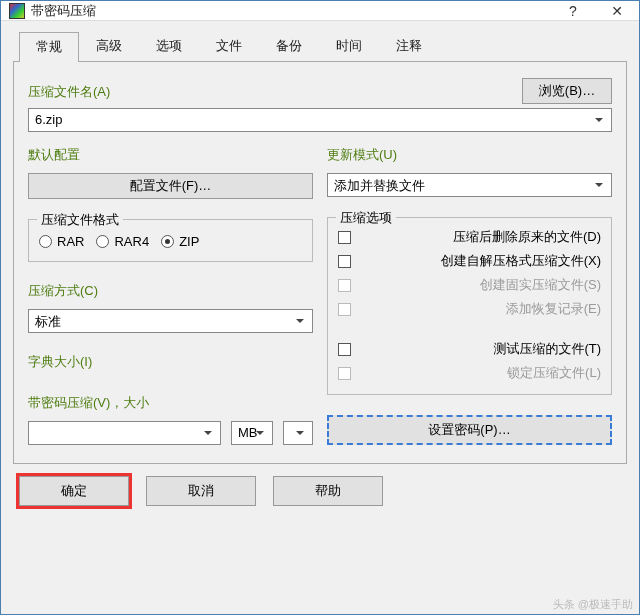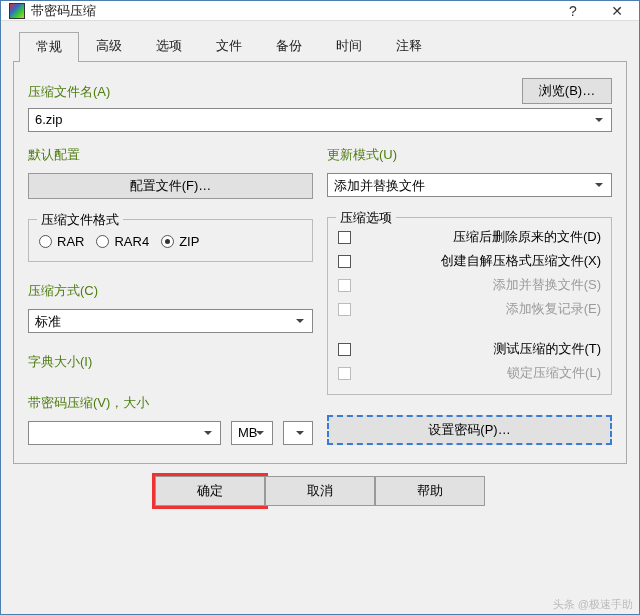--- a/index.html
+++ b/index.html
@@ -29,21 +29,21 @@
 .radio .r { width: 13px; height: 13px; border: 1px solid #555; border-radius: 50%; background: #fff; position: relative; }
 .radio.sel .r::after { content: ""; position: absolute; inset: 3px; background: #333; border-radius: 50%; }
 .check .c { width: 13px; height: 13px; border: 1px solid #555; background: #fff; }
 .check.disabled { color: #9a9a9a; }
 .check.disabled .c { border-color: #bbb; }
 .split-row { display: flex; gap: 10px; }
 .split-row .select.a { flex: 1; }
 .split-row .select.b { width: 42px; }
 .split-row .select.c { width: 26px; }
 .pw-btn { border: 2px dashed #3a7bd5; background: #e1e1e1; width: 100%; padding: 4px; text-align: center; }
-.buttons { display: flex; justify-content: center; gap: 0; padding: 12px 10px 14px; }
+.buttons { display: flex; justify-content: flex-start; gap: 17px; padding: 12px 18px 14px; }
 .dlg-btn { background: #e1e1e1; border: 1px solid #999; width: 110px; height: 30px; display: flex; align-items: center; justify-content: center; }
 .dlg-btn.primary { outline: 3px solid #e33; }
 .watermark { position: absolute; right: 6px; bottom: 2px; font-size: 11px; color: #bbb; }
 .spacer-v { height: 8px; }
 </style>
 </head>
 <body>
 
 <div class="window">
   <div class="titlebar">
@@ -125,21 +125,21 @@
             <div class="check">
                 <span class="c"></span>
                 <span>压缩后删除原来的文件(D)</span>
               </div>
             <div class="check" style="margin-top:6px">
                 <span class="c"></span>
                 <span>创建自解压格式压缩文件(X)</span>
               </div>
             <div class="check disabled" style="margin-top:6px">
                 <span class="c"></span>
-                <span>添加并替换文件(S)</span>
+                <span>创建固实压缩文件(S)</span>
               </div>
             <div class="check disabled" style="margin-top:6px">
                 <span class="c"></span>
                 <span>添加恢复记录(E)</span>
               </div>
             <div class="check" style="margin-top:22px">
                 <span class="c"></span>
                 <span>测试压缩的文件(T)</span>
               </div>
             <div class="check disabled" style="margin-top:6px">

